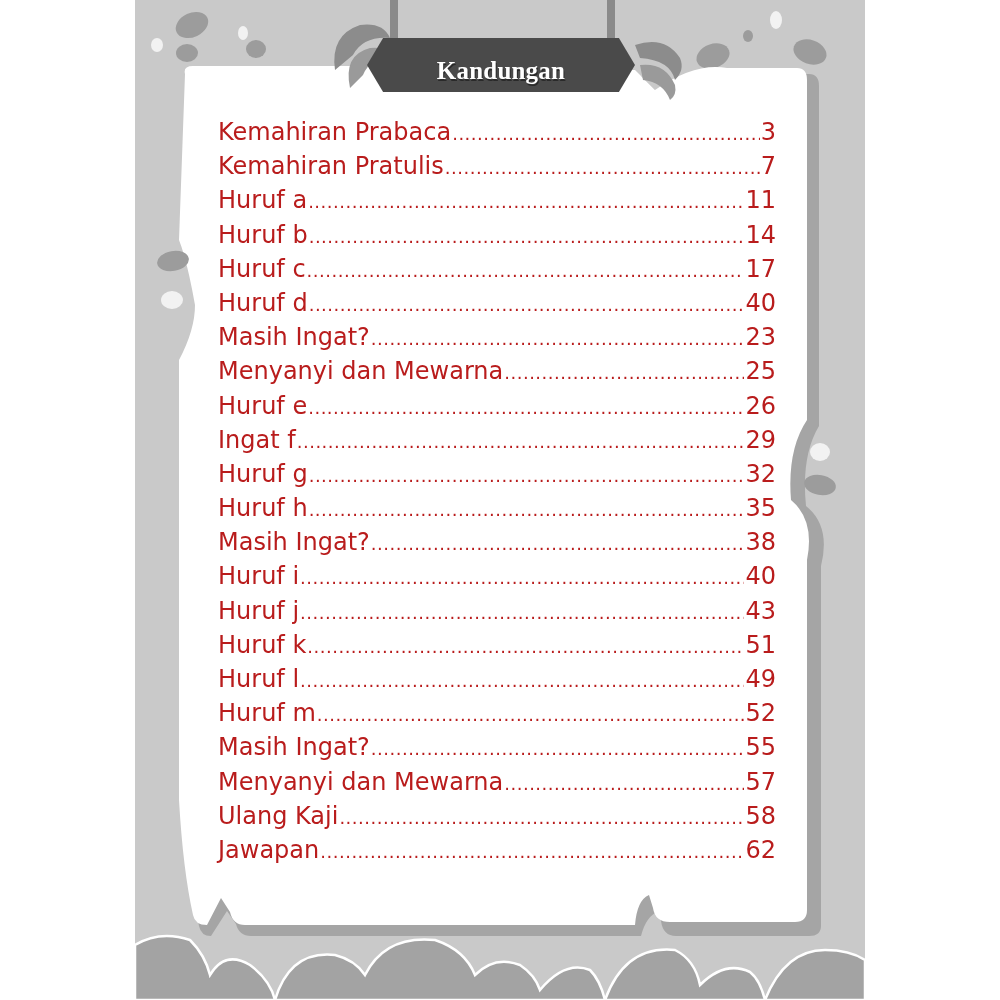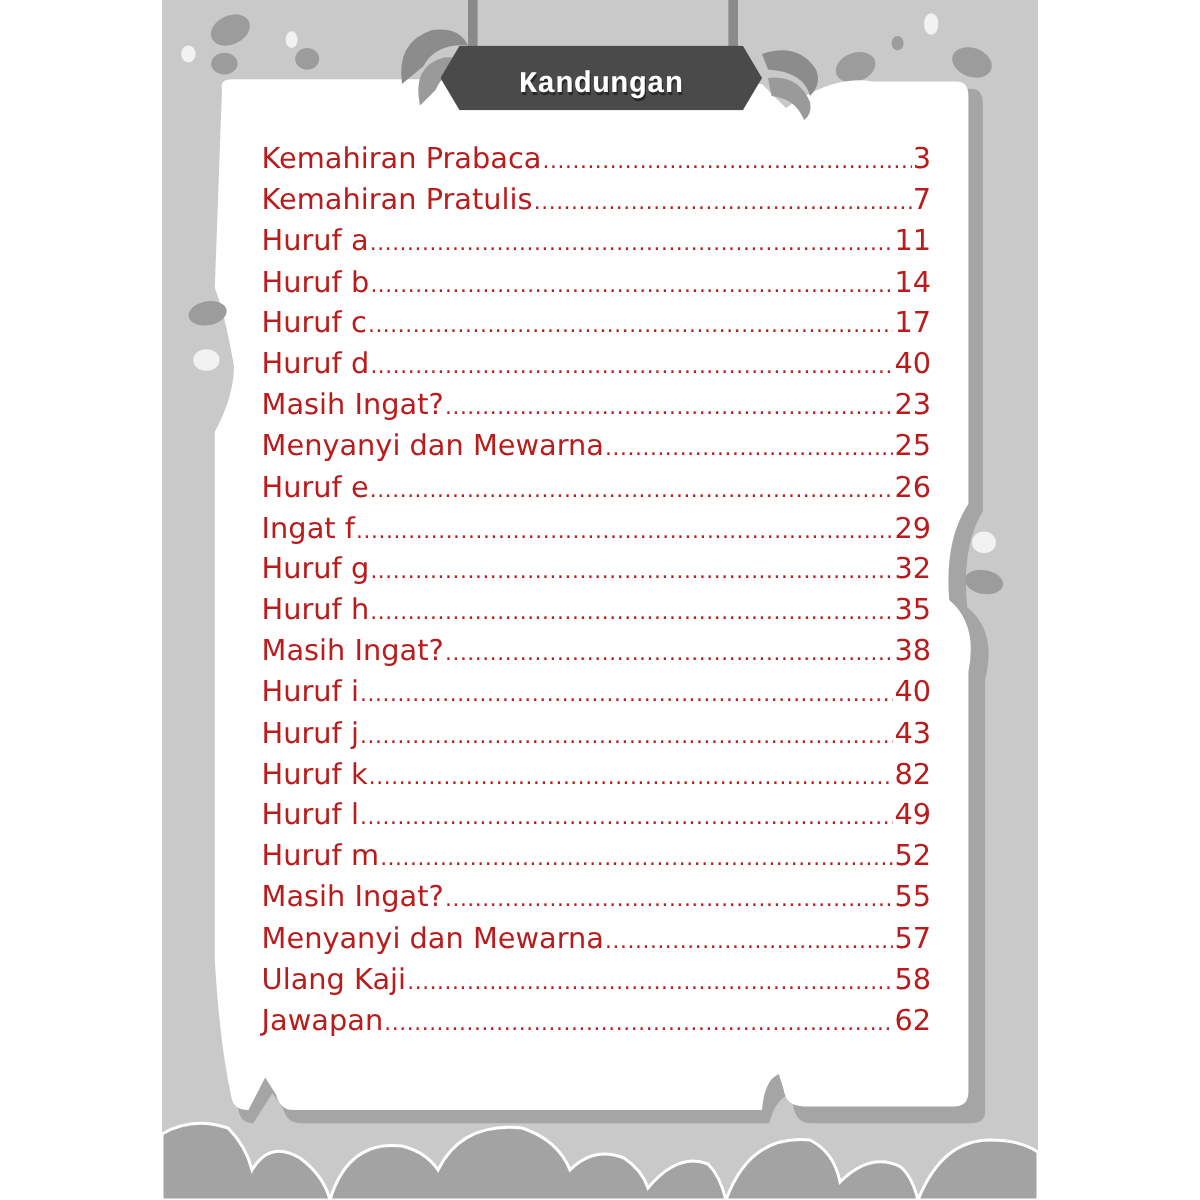--- a/index.html
+++ b/index.html
@@ -17,21 +17,21 @@
     }
     .sign-post.left { left: 255px; }
     .sign-post.right { left: 472px; }
     .sign-board {
       position: absolute; left: 232px; top: 38px; width: 268px; height: 54px;
       background: #4a4a4a;
       clip-path: polygon(6% 0, 94% 0, 100% 50%, 94% 100%, 6% 100%, 0 50%);
       display: flex; align-items: center; justify-content: center;
     }
     .sign-title {
-      color: #ffffff; font-family: Liberation Mono, monospace; font-weight: bold;
+      color: #ffffff; font-family: Liberation Serif, serif; font-weight: bold;
       font-size: 25px; letter-spacing: 0.2px;
       text-shadow: 1px 2px 0 #2a2a2a;
       margin-top: 11px;
     }
     .toc {
       position: absolute; left: 83px; top: 115px; width: 558px;
     }
     .toc-row {
       display: flex; align-items: baseline; height: 34.2px;
       font-family: "DejaVu Sans", sans-serif; font-size: 24px; color: #b91c1c;
@@ -168,21 +168,21 @@
       <span class="toc-page">40</span>
     </div>
     <div class="toc-row">
       <span class="toc-label">Huruf j</span>
       <span class="toc-dots"></span>
       <span class="toc-page">43</span>
     </div>
     <div class="toc-row">
       <span class="toc-label">Huruf k</span>
       <span class="toc-dots"></span>
-      <span class="toc-page">82</span>
+      <span class="toc-page">51</span>
     </div>
     <div class="toc-row">
       <span class="toc-label">Huruf l</span>
       <span class="toc-dots"></span>
       <span class="toc-page">49</span>
     </div>
     <div class="toc-row">
       <span class="toc-label">Huruf m</span>
       <span class="toc-dots"></span>
       <span class="toc-page">52</span>

